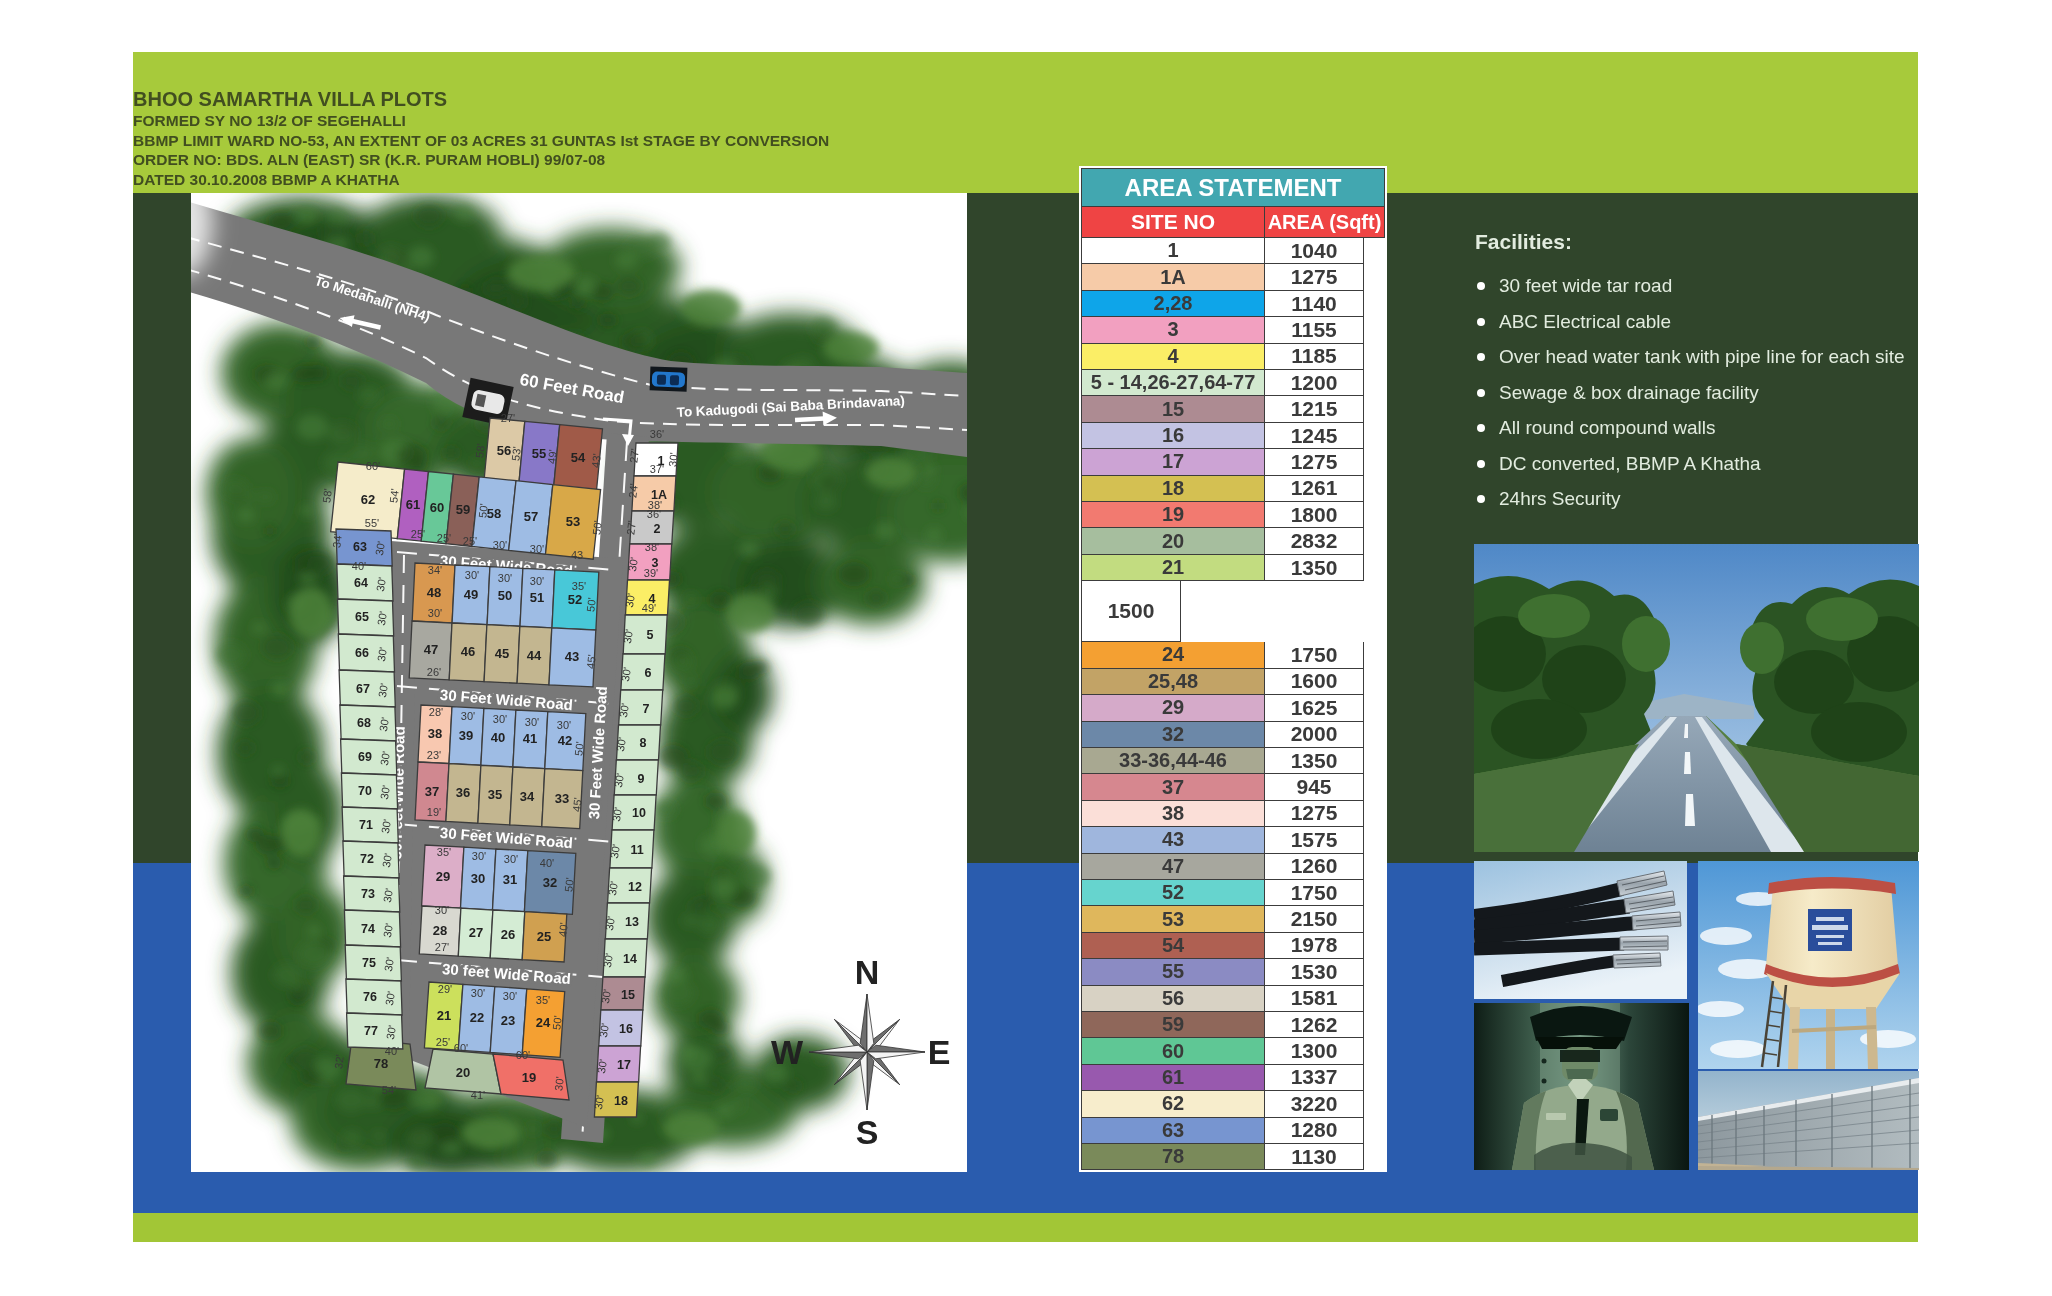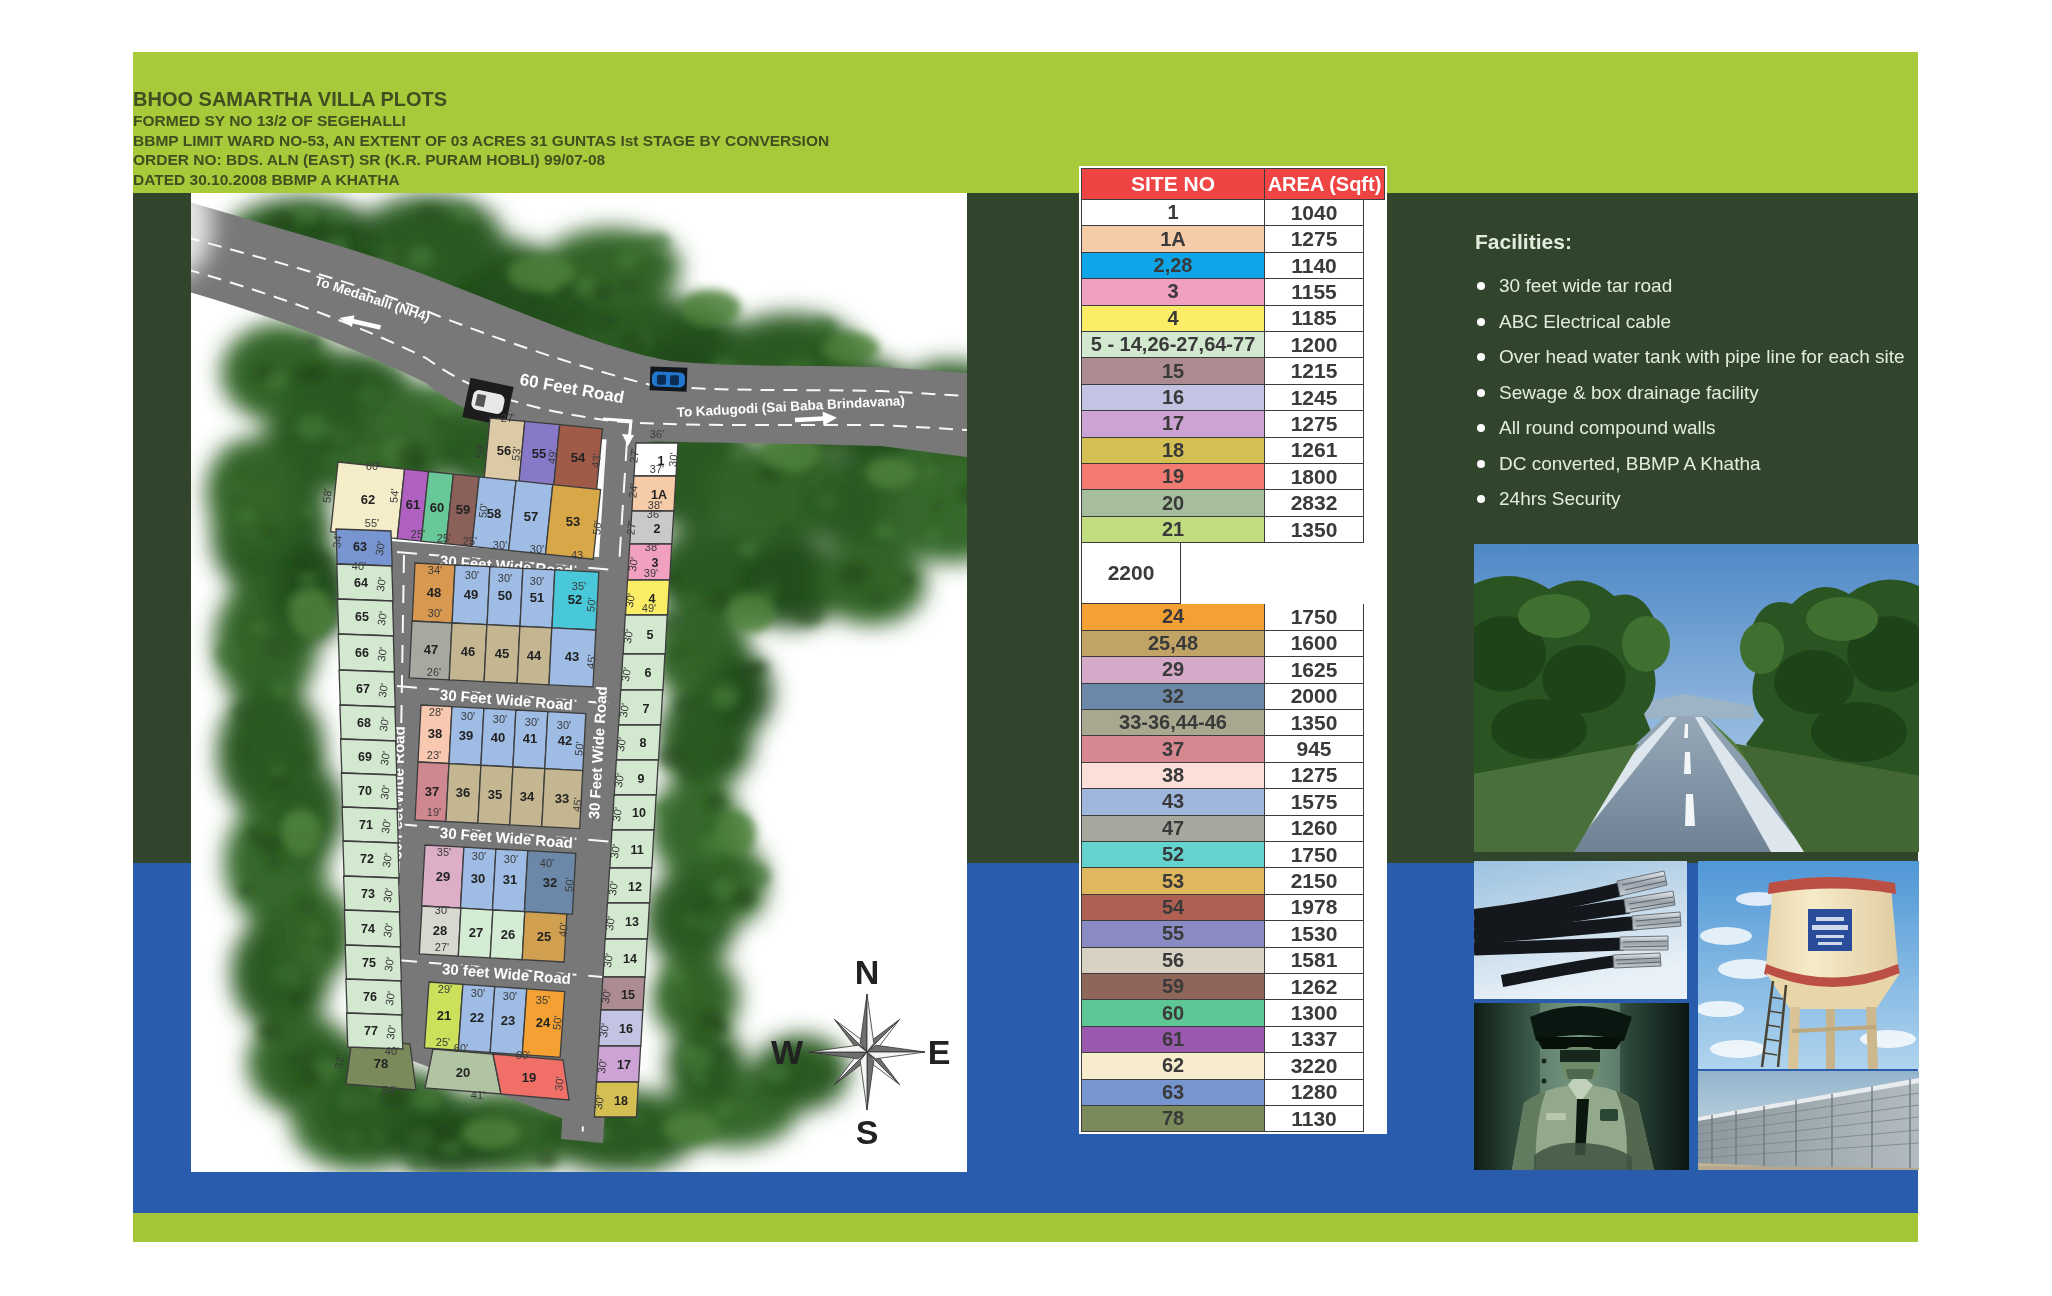--- a/index.html
+++ b/index.html
@@ -682,20 +682,21 @@
           </g>
           <text x="676" y="791" font-size="34" font-weight="bold" fill="#222" text-anchor="middle">N</text>
           <text x="676" y="951" font-size="34" font-weight="bold" fill="#222" text-anchor="middle">S</text>
           <text x="596" y="871" font-size="34" font-weight="bold" fill="#222" text-anchor="middle">W</text>
           <text x="748" y="871" font-size="34" font-weight="bold" fill="#222" text-anchor="middle">E</text>
         </g>
       </svg>
     </div>
 
 <div class="areatable">
+<div class="ath">AREA STATEMENT</div>
 <div class="ash">
         <div class="s1">SITE NO</div>
         <div class="s2">AREA (Sqft)</div>
       </div>
 <div class="r">
         <div class="c1" style="background:#ffffff">
           <span>1</span>
         </div>
         <div class="c2">
           <span>1040</span>
@@ -792,21 +793,21 @@
       <div class="r">
         <div class="c1" style="background:#c2dc80">
           <span>21</span>
         </div>
         <div class="c2">
           <span>1350</span>
         </div>
       </div>
       <div class="r dbl">
         <div class="c2">
-          <span>2200</span>
+          <span>1500</span>
         </div>
       </div>
       <div class="r">
         <div class="c1" style="background:#f4a032">
           <span>24</span>
         </div>
         <div class="c2">
           <span>1750</span>
         </div>
       </div>

